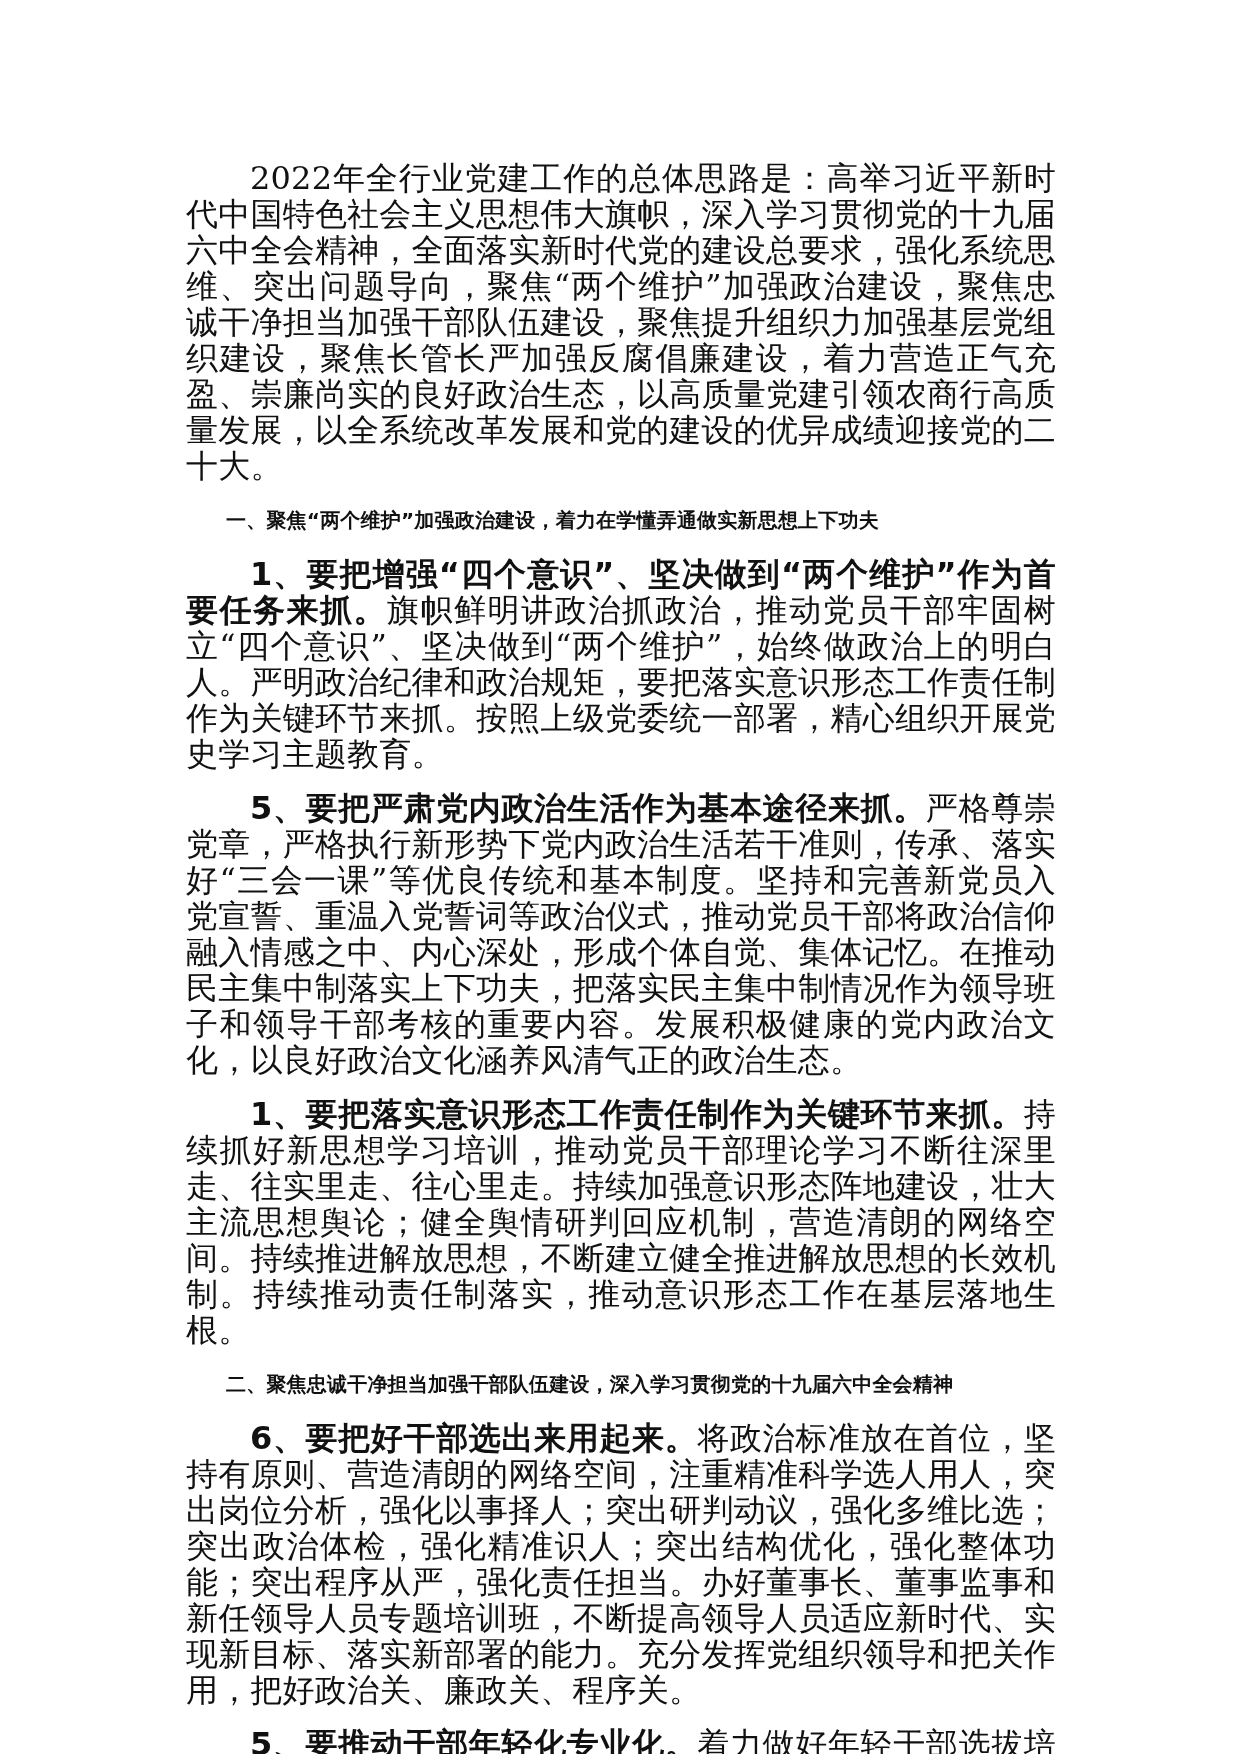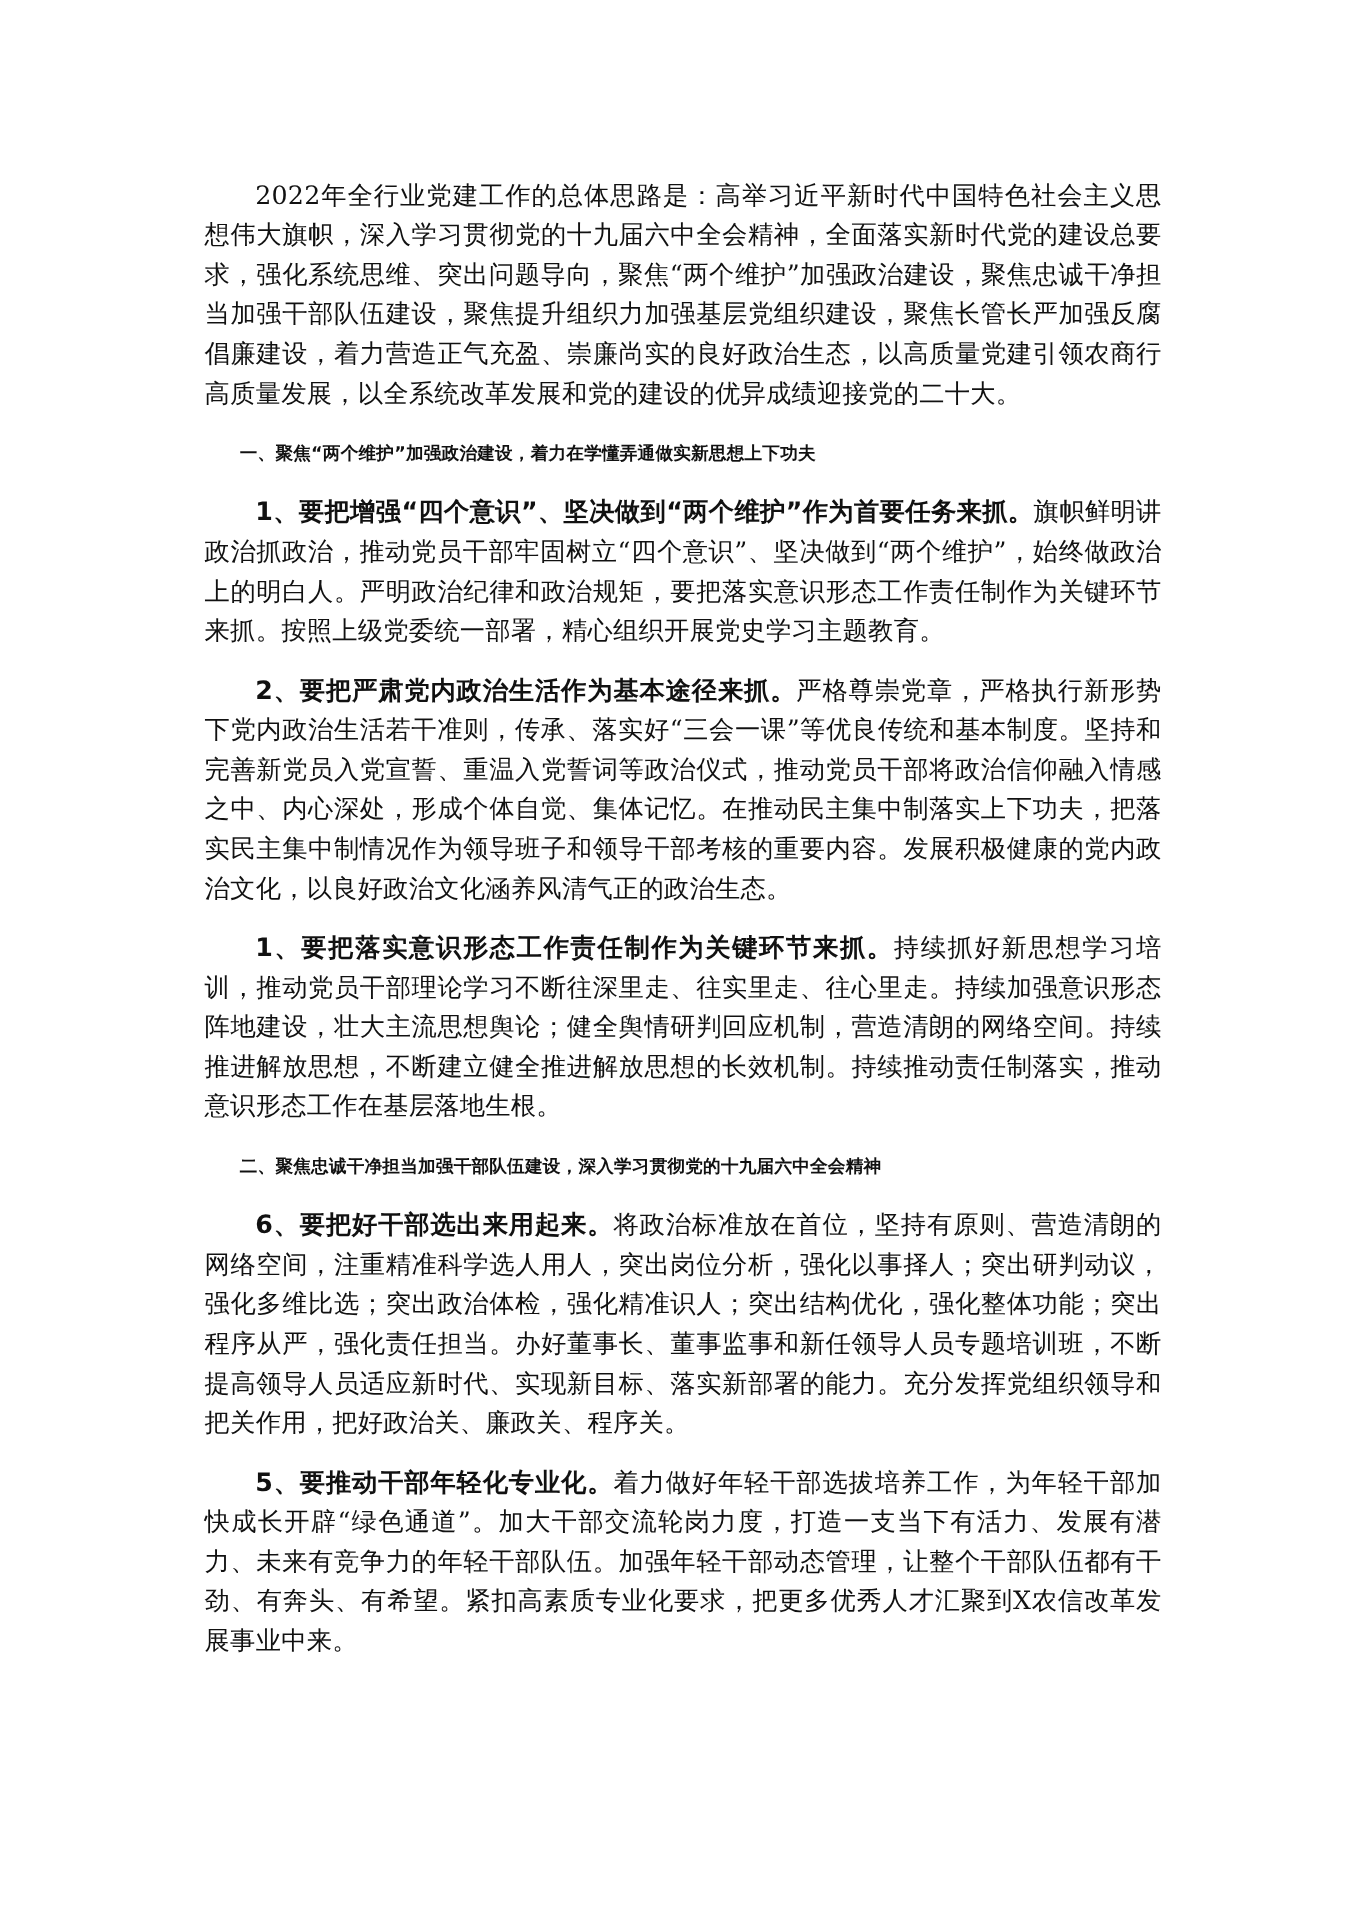--- a/index.html
+++ b/index.html
@@ -15,31 +15,31 @@
       color: #111111;
       font-family: "DejaVu Serif", "Liberation Serif", serif;
     }
     .page {
       position: absolute;
       left: 186px;
       top: 160px;
       width: 870px;
     }
     .para {
-      font-size: 23px;
+      font-size: 32px;
       line-height: 36px;
       text-align: justify;
       text-indent: 2em;
       margin: 0 0 18px 0;
       letter-spacing: 0.2px;
     }
     .heading {
       font-family: "DejaVu Sans", "Liberation Sans", sans-serif;
       font-weight: bold;
-      font-size: 16px;
+      font-size: 20px;
       line-height: 36px;
       text-indent: 2em;
       margin: 0 0 18px 0;
       letter-spacing: 0.2px;
     }
     .lead {
       font-family: "DejaVu Sans", "Liberation Sans", sans-serif;
       font-weight: bold;
     }
   </style>
@@ -47,21 +47,21 @@
 <body>
 
 <div class="page">
 
   <p class="para">2022年全行业党建工作的总体思路是：高举习近平新时代中国特色社会主义思想伟大旗帜，深入学习贯彻党的十九届六中全会精神，全面落实新时代党的建设总要求，强化系统思维、突出问题导向，聚焦“两个维护”加强政治建设，聚焦忠诚干净担当加强干部队伍建设，聚焦提升组织力加强基层党组织建设，聚焦长管长严加强反腐倡廉建设，着力营造正气充盈、崇廉尚实的良好政治生态，以高质量党建引领农商行高质量发展，以全系统改革发展和党的建设的优异成绩迎接党的二十大。</p>
 
   <h2 class="heading">一、聚焦“两个维护”加强政治建设，着力在学懂弄通做实新思想上下功夫</h2>
 
   <p class="para"><span class="lead">1、要把增强“四个意识”、坚决做到“两个维护”作为首要任务来抓。</span><span>旗帜鲜明讲政治抓政治，推动党员干部牢固树立“四个意识”、坚决做到“两个维护”，始终做政治上的明白人。严明政治纪律和政治规矩，要把落实意识形态工作责任制作为关键环节来抓。按照上级党委统一部署，精心组织开展党史学习主题教育。</span></p>
 
-  <p class="para"><span class="lead">2、要把严肃党内政治生活作为基本途径来抓。</span><span>严格尊崇党章，严格执行新形势下党内政治生活若干准则，传承、落实好“三会一课”等优良传统和基本制度。坚持和完善新党员入党宣誓、重温入党誓词等政治仪式，推动党员干部将政治信仰融入情感之中、内心深处，形成个体自觉、集体记忆。在推动民主集中制落实上下功夫，把落实民主集中制情况作为领导班子和领导干部考核的重要内容。发展积极健康的党内政治文化，以良好政治文化涵养风清气正的政治生态。</span></p>
+  <p class="para"><span class="lead">5、要把严肃党内政治生活作为基本途径来抓。</span><span>严格尊崇党章，严格执行新形势下党内政治生活若干准则，传承、落实好“三会一课”等优良传统和基本制度。坚持和完善新党员入党宣誓、重温入党誓词等政治仪式，推动党员干部将政治信仰融入情感之中、内心深处，形成个体自觉、集体记忆。在推动民主集中制落实上下功夫，把落实民主集中制情况作为领导班子和领导干部考核的重要内容。发展积极健康的党内政治文化，以良好政治文化涵养风清气正的政治生态。</span></p>
 
   <p class="para"><span class="lead">1、要把落实意识形态工作责任制作为关键环节来抓。</span><span>持续抓好新思想学习培训，推动党员干部理论学习不断往深里走、往实里走、往心里走。持续加强意识形态阵地建设，壮大主流思想舆论；健全舆情研判回应机制，营造清朗的网络空间。持续推进解放思想，不断建立健全推进解放思想的长效机制。持续推动责任制落实，推动意识形态工作在基层落地生根。</span></p>
 
   <h2 class="heading">二、聚焦忠诚干净担当加强干部队伍建设，深入学习贯彻党的十九届六中全会精神</h2>
 
   <p class="para"><span class="lead">6、要把好干部选出来用起来。</span><span>将政治标准放在首位，坚持有原则、营造清朗的网络空间，注重精准科学选人用人，突出岗位分析，强化以事择人；突出研判动议，强化多维比选；突出政治体检，强化精准识人；突出结构优化，强化整体功能；突出程序从严，强化责任担当。办好董事长、董事监事和新任领导人员专题培训班，不断提高领导人员适应新时代、实现新目标、落实新部署的能力。充分发挥党组织领导和把关作用，把好政治关、廉政关、程序关。</span></p>
 
   <p class="para"><span class="lead">5、要推动干部年轻化专业化。</span><span>着力做好年轻干部选拔培养工作，为年轻干部加快成长开辟“绿色通道”。加大干部交流轮岗力度，打造一支当下有活力、发展有潜力、未来有竞争力的年轻干部队伍。加强年轻干部动态管理，让整个干部队伍都有干劲、有奔头、有希望。紧扣高素质专业化要求，把更多优秀人才汇聚到X农信改革发展事业中来。</span></p>
 
 </div>

